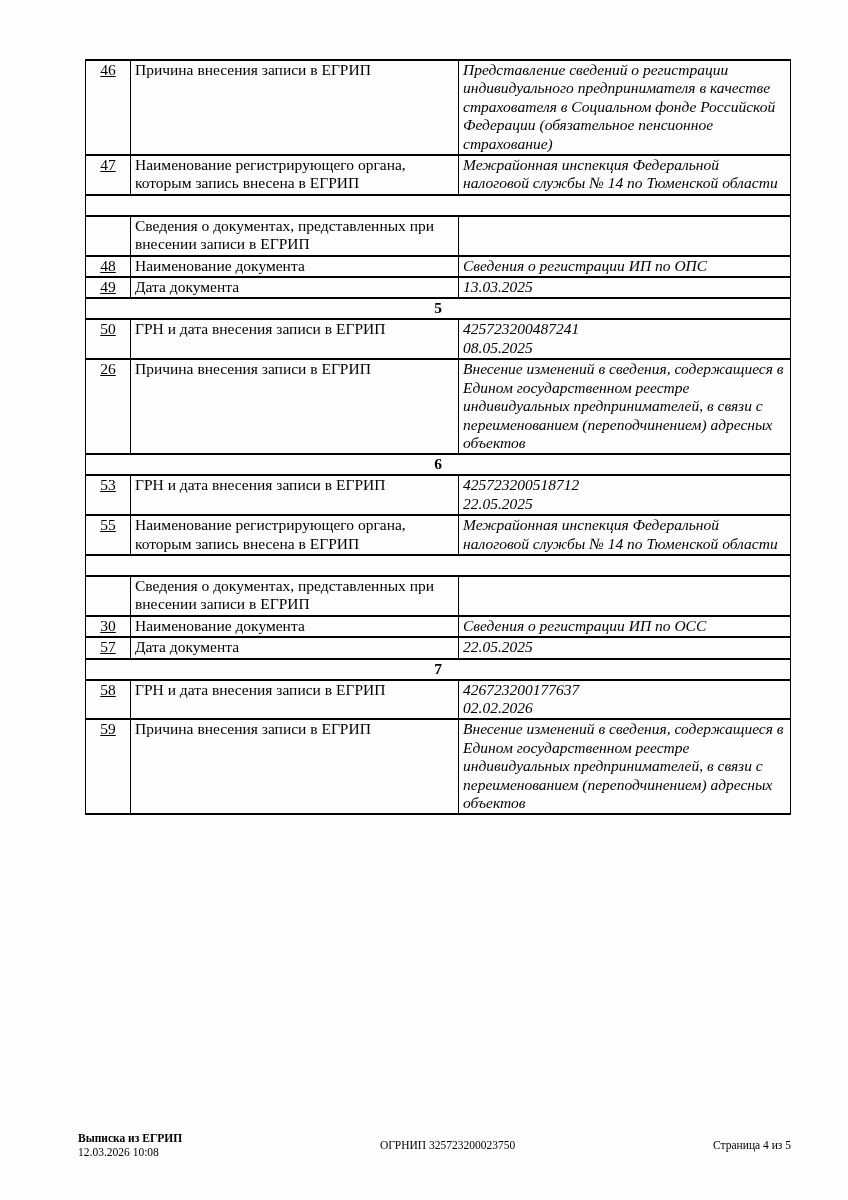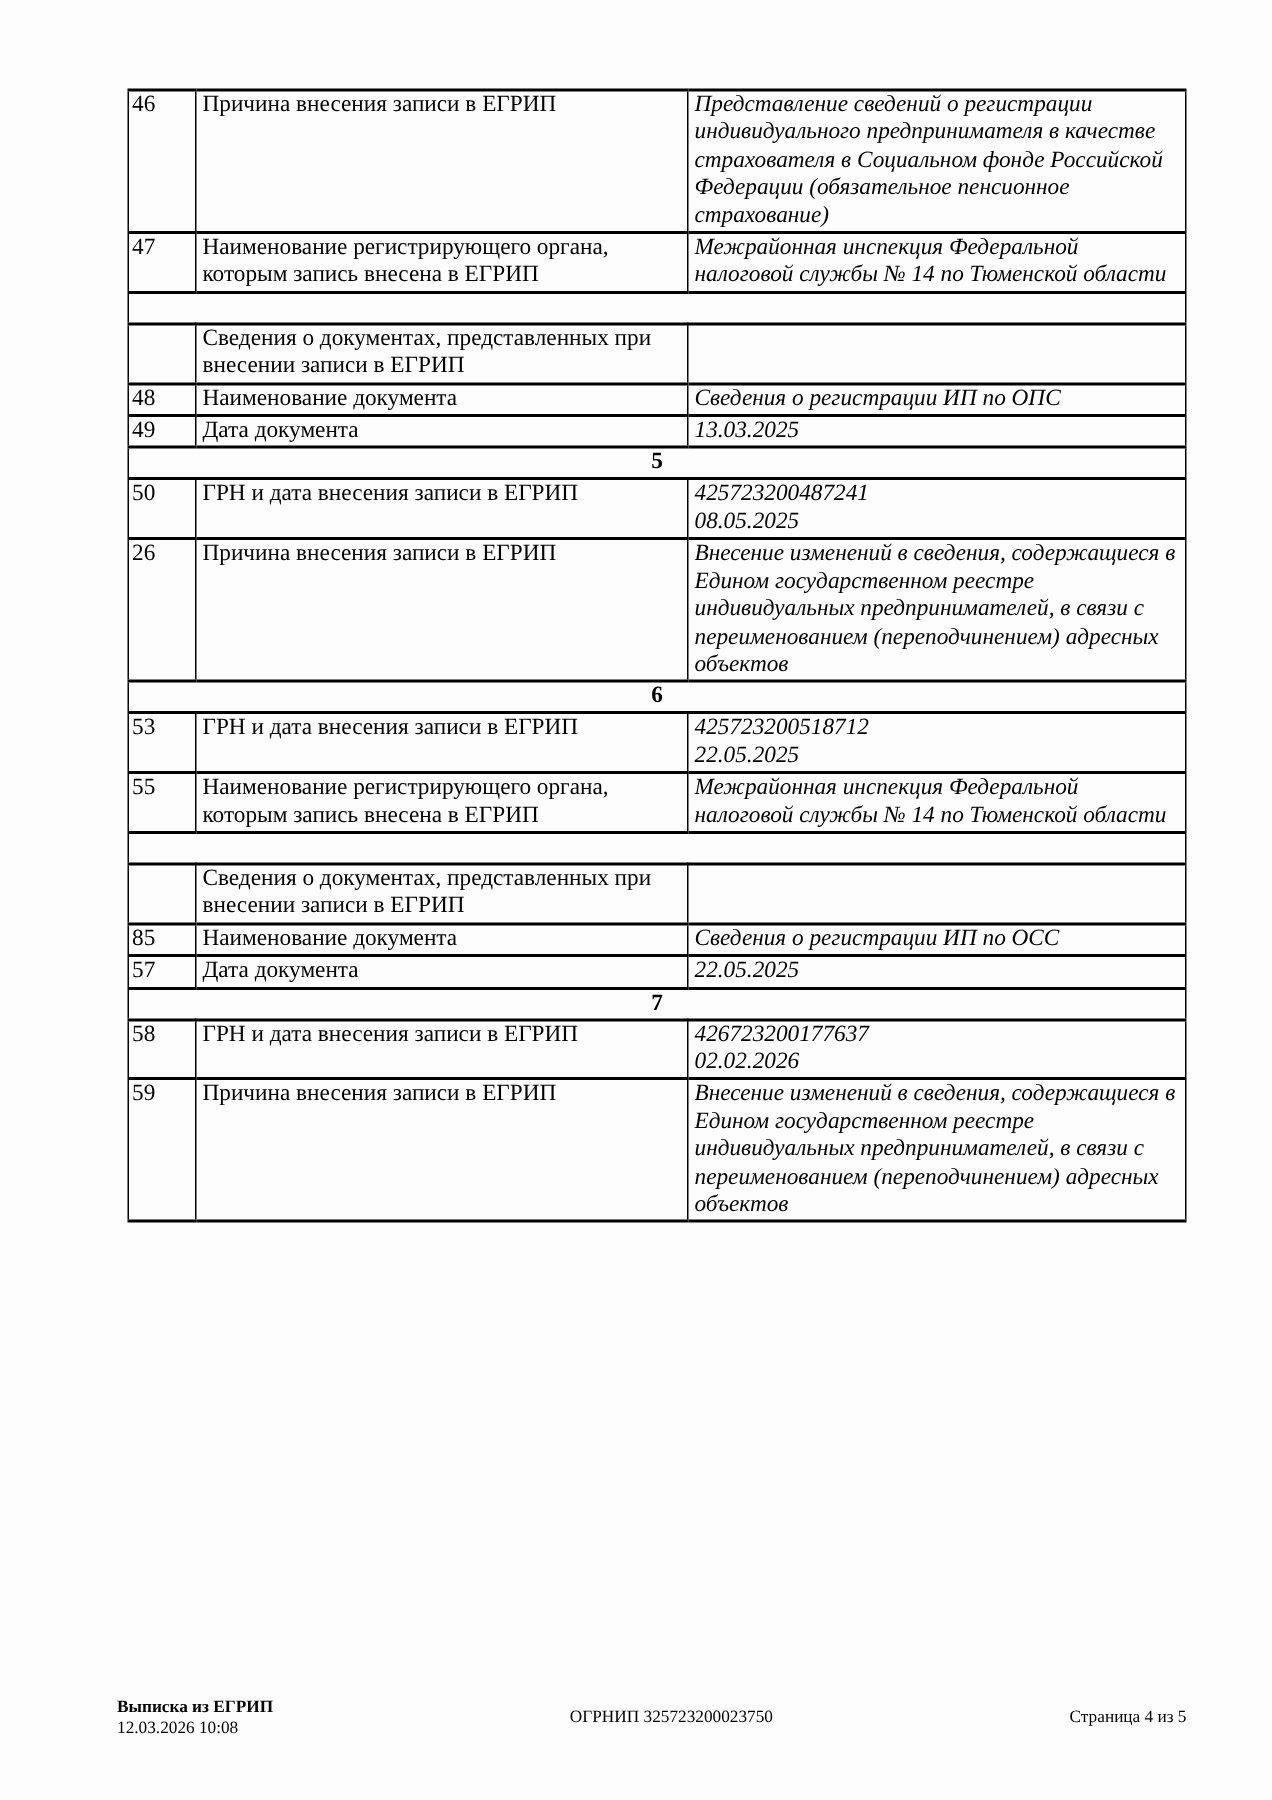--- a/index.html
+++ b/index.html
@@ -26,22 +26,23 @@
     line-height: 18.4px;
   }
   .egrip-table td {
     border: solid #000;
     border-width: 2px 1px;
     vertical-align: top;
     padding: 0 4px 1px 4px;
     overflow: hidden;
   }
   td.num {
-    text-align: left;
+    text-align: center;
     padding: 0 2px 1px 2px;
+    text-decoration: underline;
   }
   td.value {
     white-space: pre-line;
     font-style: italic;
   }
   td.spacer {
     height: 19px;
     padding: 0;
   }
   td.section {
@@ -135,21 +136,21 @@
         </tr>
         <tr>
           <td colspan="3" class="spacer"></td>
         </tr>
         <tr>
           <td class="num"></td>
           <td class="label">Сведения о документах, представленных при внесении записи в ЕГРИП</td>
           <td class="value"></td>
         </tr>
         <tr>
-          <td class="num">85</td>
+          <td class="num">30</td>
           <td class="label">Наименование документа</td>
           <td class="value">Сведения о регистрации ИП по ОСС</td>
         </tr>
         <tr>
           <td class="num">57</td>
           <td class="label">Дата документа</td>
           <td class="value">22.05.2025</td>
         </tr>
         <tr>
           <td colspan="3" class="section">7</td>

